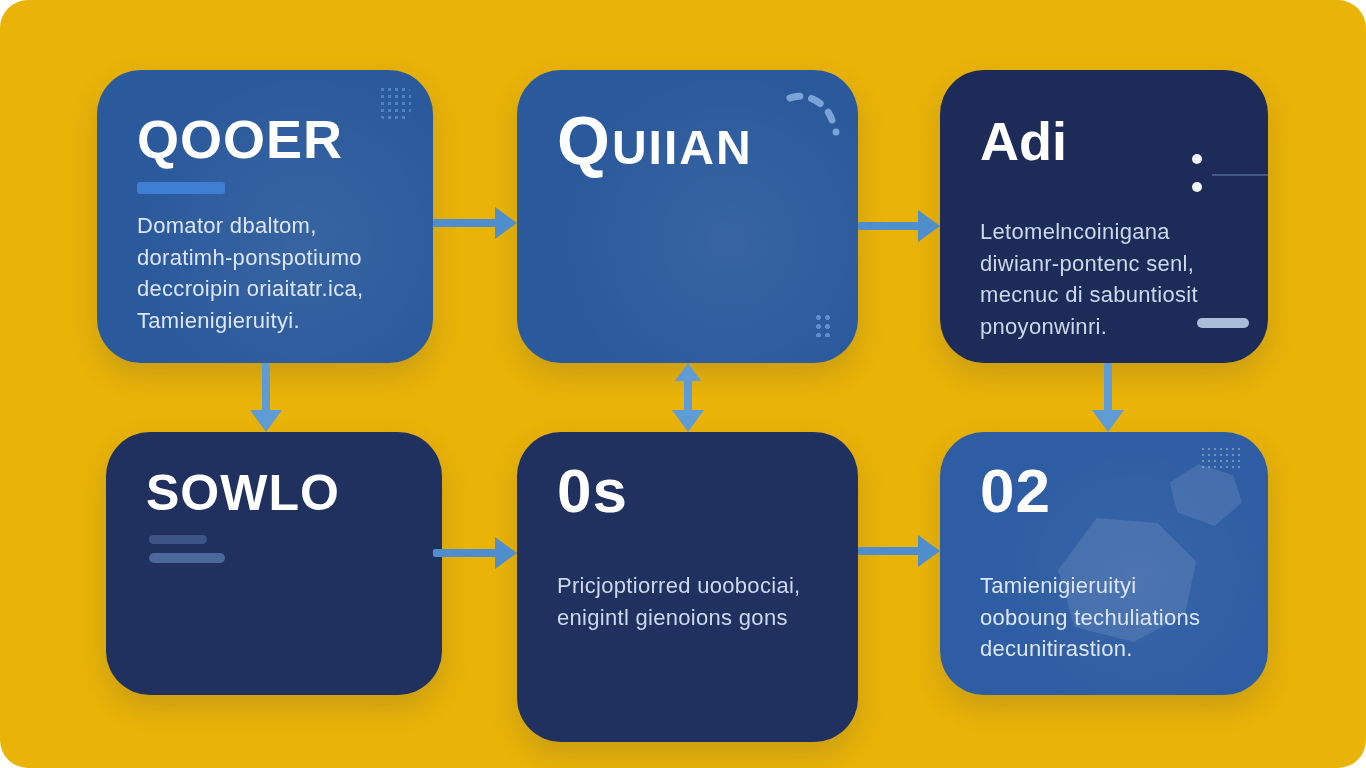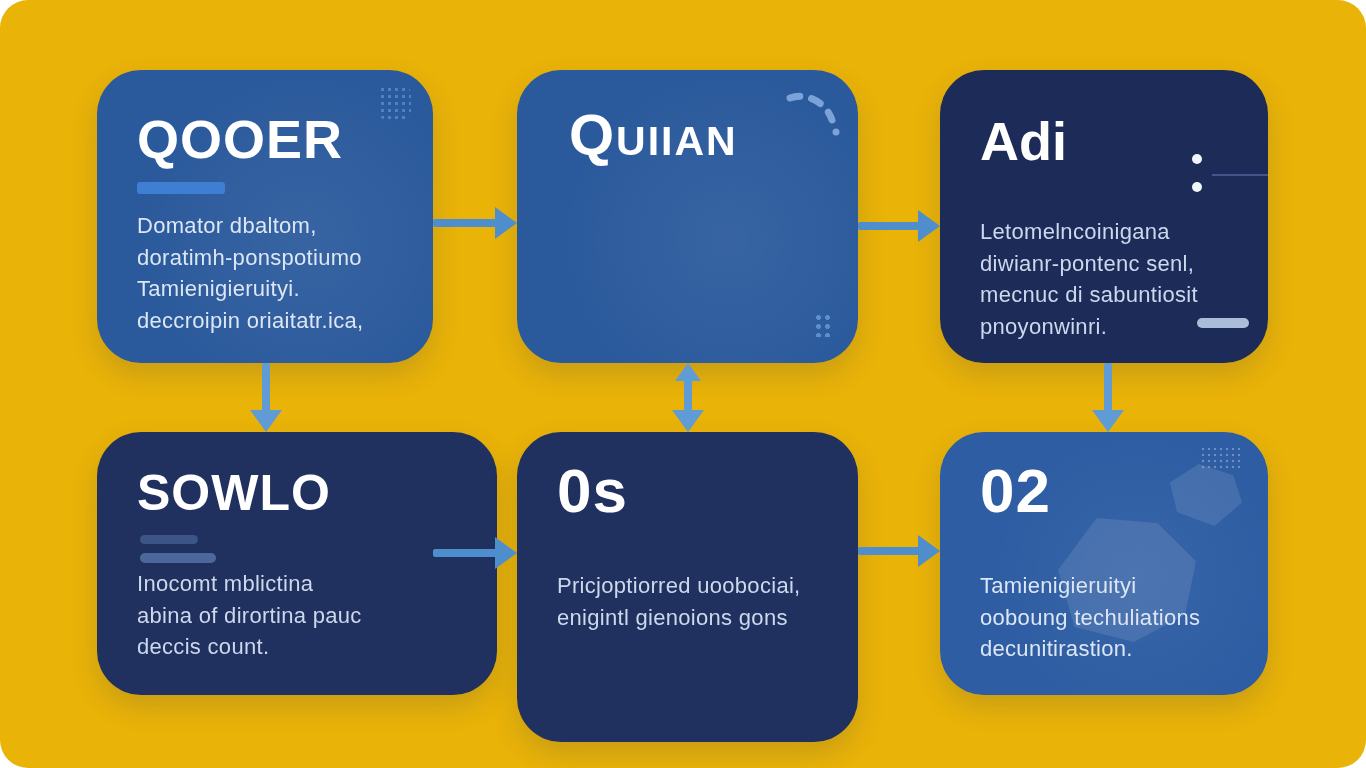--- a/index.html
+++ b/index.html
@@ -25,21 +25,21 @@
     background-image:radial-gradient(circle at 60% 55%, rgba(255,255,255,0.05), transparent 60%);
   }
   .card.glow {
     background-image:radial-gradient(circle at 62% 58%, rgba(255,255,255,0.06), transparent 62%);
   }
   .card-title {
     position:absolute; left:40px; color:#ffffff; font-weight:bold;
     letter-spacing:1px; line-height:1;
   }
   .t-caps   { font-size:54px; }
-  .t-smcaps { font-size:58px; font-variant:small-caps; letter-spacing:2px;margin-left:12px; }
+  .t-smcaps { font-size:68px; font-variant:small-caps; letter-spacing:2px; }
   .t-num    { font-size:62px; }
   .card-body {
     position:absolute; left:40px; right:34px;
     font-size:22px; line-height:1.44; letter-spacing:0.3px;
     font-weight:400;
   }
   .body-light  { color:#dde6f4; }
   .body-lighter{ color:#ccd8ec; }
 
   
@@ -124,22 +124,22 @@
 
 <div class="canvas">
 
   <div class="card medium glow" style="left:97px; top:70px; width:336px; height:293px;">
     <div class="dots-cluster"></div>
     <div class="card-title t-caps" style="top:42px;">QOOER</div>
     <div class="accent-bar"></div>
     <div class="card-body body-light" style="top:140px;">
       <div>Domator dbaltom,</div>
       <div>doratimh-ponspotiumo</div>
+      <div>deccroipin oriaitatr.ica,</div>
       <div>Tamienigieruityi.</div>
-      <div>deccroipin oriaitatr.ica,</div>
     </div>
   </div>
 
   <div class="card medium glow" style="left:517px; top:70px; width:341px; height:293px;">
     <div class="arc-decor">
       <svg width="66" height="56" viewBox="0 0 66 56">
         <path d="M14 10 C 30 4, 50 14, 56 32" fill="none" stroke="#7ba3d8" stroke-width="7" stroke-linecap="round" stroke-dasharray="10 12"></path>
         <circle cx="60" cy="44" r="3.5" fill="#7ba3d8"></circle>
       </svg>
     </div>
@@ -156,29 +156,24 @@
     <div class="light-bar"></div>
     <div class="card-title t-caps" style="top:44px; letter-spacing:0;">Adi</div>
     <div class="card-body body-lighter" style="top:146px;">
       <div>Letomelncoinigana</div>
       <div>diwianr-pontenc senl,</div>
       <div>mecnuc di sabuntiosit</div>
       <div>pnoyonwinri.</div>
     </div>
   </div>
 
-  <div class="card navy" style="left:97px; top:432px; width:400px; height:263px;padding-left:48px;">
+  <div class="card navy" style="left:106px; top:432px; width:336px; height:263px;padding-left:48px;">
     <div class="card-title" style="top:36px; font-size:50px;">SOWLO</div>
     <div class="mini-bar b1"></div>
     <div class="mini-bar b2"></div>
-    <div class="card-body body-lighter" style="top:136px;">
-      <div>Inocomt mblictina</div>
-      <div>abina of dirortina pauc</div>
-      <div>deccis count.</div>
-    </div>
   </div>
 
   <div class="card navy" style="left:517px; top:432px; width:341px; height:310px;">
     <div class="card-title t-num" style="top:28px;">0s</div>
     <div class="card-body body-lighter" style="top:138px;">
       <div>Pricjoptiorred uoobociai,</div>
       <div>enigintl gienoions gons</div>
     </div>
   </div>
 

